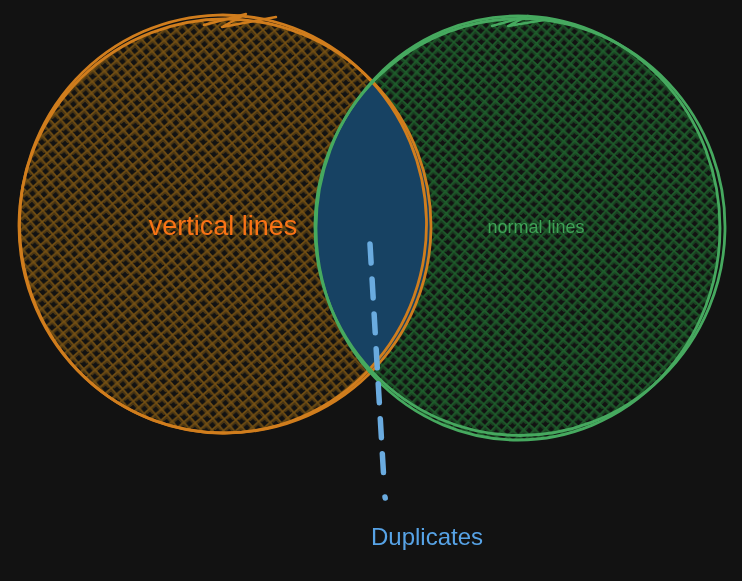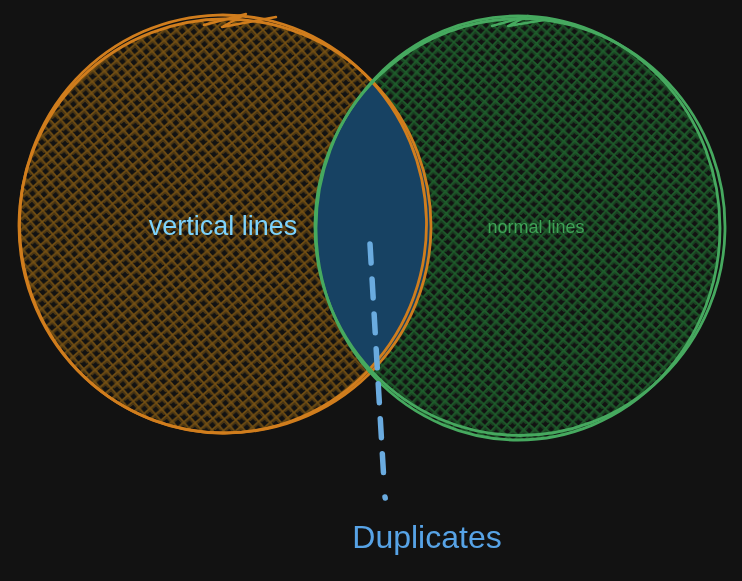--- a/index.html
+++ b/index.html
@@ -23,32 +23,32 @@
   .label {
     position: absolute;
     transform: translate(-50%, -50%);
     white-space: nowrap;
     user-select: none;
   }
   #label-left {
     left: 223px;
     top: 226px;
     font-size: 27px;
-    color: #7dd3fc;
+    color: #f97316;
   }
   #label-right {
     left: 536px;
     top: 227px;
     font-size: 18px;
     color: #3fa257;
   }
   #label-duplicates {
     left: 427px;
     top: 537px;
-    font-size: 32px;
+    font-size: 24px;
     color: #57a3e6;
   }
 </style>
 </head>
 <body>
 
 <div id="stage">
 
   <svg id="venn-svg" width="742" height="581" viewBox="0 0 742 581">
     <defs>

